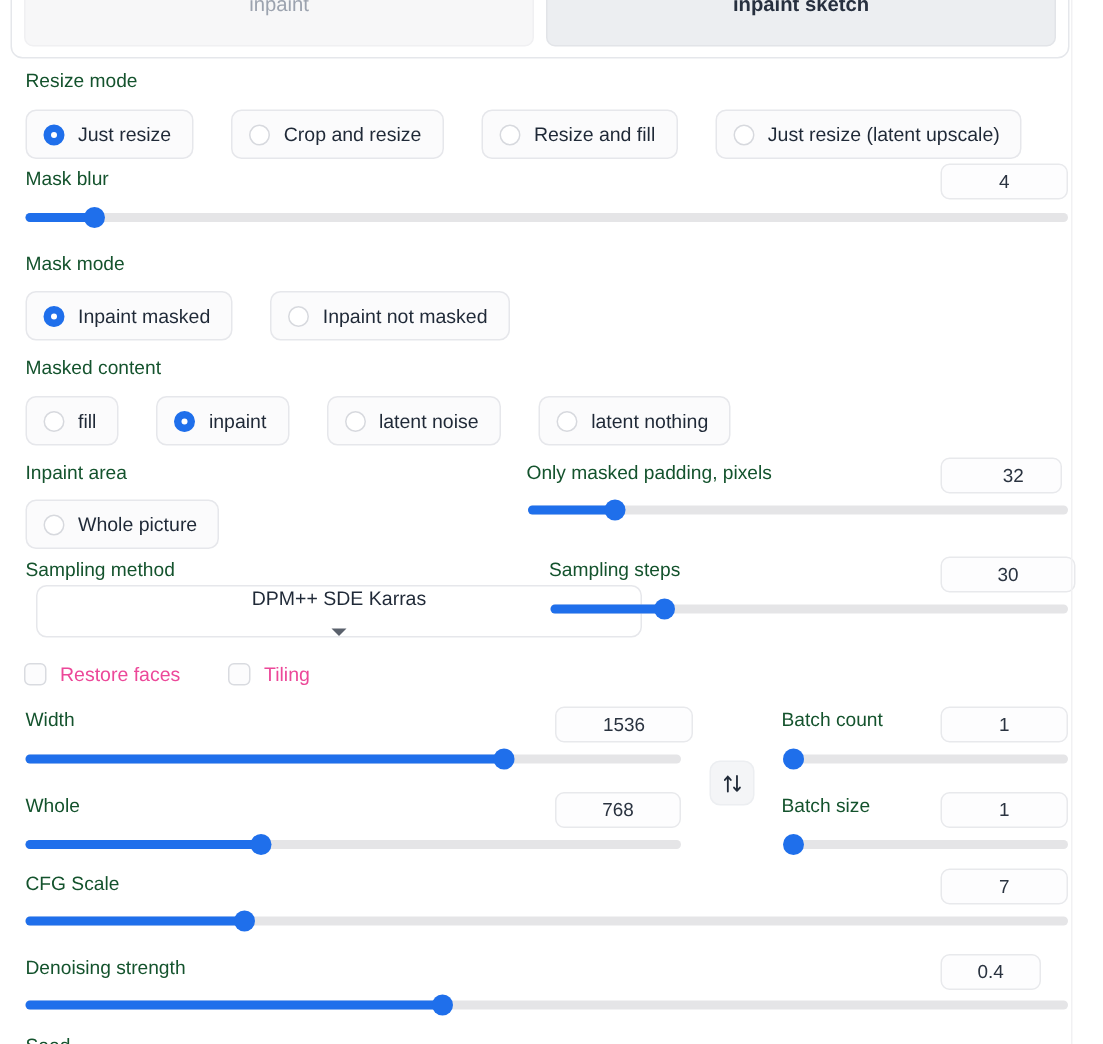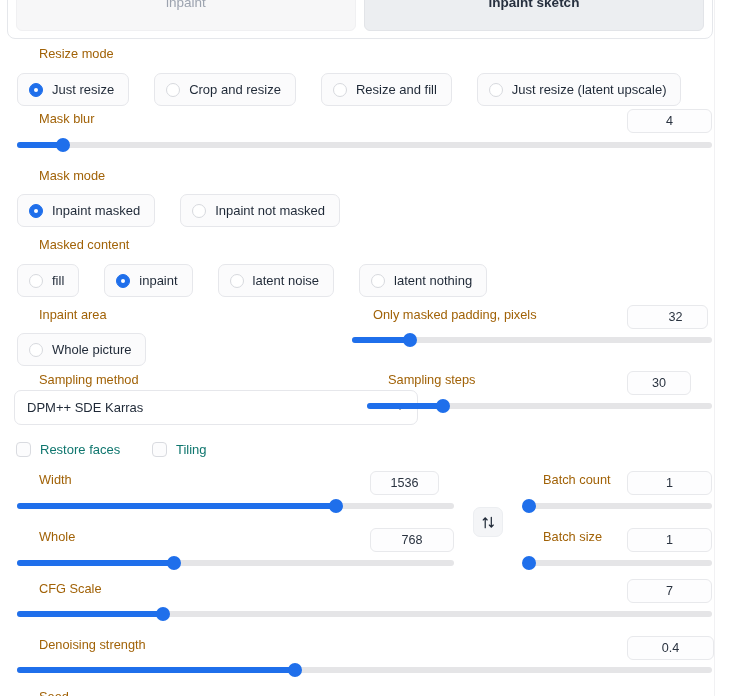--- a/index.html
+++ b/index.html
@@ -81,24 +81,23 @@
     background: #eceef1;
     border: 1px solid #e2e4e8;
     color: #27303f;
     font-weight: 700;
   }
 
   
   .lbl {
     position: absolute;
     font-size: 12.8px;
-    color: #a16207;
+    color: #14532d;
     line-height: 16px;
     white-space: nowrap;
-    margin-left: 22px;
   }
 
   
   .radio-row { position: absolute; display: flex; gap: 25px; }
   .radio-pill {
     display: inline-flex;
     align-items: center;
     height: 33px;
     padding: 0 14px 0 11px;
     border: 1px solid #e6e7eb;
@@ -138,21 +137,21 @@
     width: 15px; height: 15px;
     border: 1px solid #d9dbe0;
     border-radius: 4px;
     background: #fcfcfd;
     box-sizing: border-box;
     margin-right: 9px;
     flex: none;
   }
   .cbx-label {
     font-size: 13px;
-    color: #0f766e;
+    color: #ec4899;
     white-space: nowrap;
   }
 
   
   .slider {
     position: absolute;
     height: 14px;
   }
   .slider .track {
     position: absolute;
@@ -321,44 +320,44 @@
 
   <div class="lbl" style="left:351px; top:307px;">Only masked padding, pixels</div>
   <div class="numbox" style="left:627px; top:305px; width:81px;padding-left:16px;">32</div>
   <div class="slider" style="left:352px; top:333px; width:360px;">
     <div class="track"></div>
     <div class="fill" style="width:16%"></div>
     <div class="thumb" style="left:16%"></div>
   </div>
 
   <div class="lbl" style="left:17px; top:372px;">Sampling method</div>
-  <div class="dropdown" style="left:14px; top:390px; width:404px;">
+  <div class="dropdown" style="left:24px; top:390px; width:404px;flex-direction:column;">
     <span class="dd-val">DPM++ SDE Karras</span>
     <span class="dd-caret"></span>
   </div>
 
   <div class="lbl" style="left:366px; top:372px;text-align:right;">Sampling steps</div>
-  <div class="numbox" style="left:627px; top:371px; width:64px;text-align:center;">30</div>
+  <div class="numbox" style="left:627px; top:371px; width:90px;text-align:center;">30</div>
   <div class="slider" style="left:367px; top:399px; width:345px;">
     <div class="track"></div>
     <div class="fill" style="width:22%"></div>
     <div class="thumb" style="left:22%"></div>
   </div>
 
   <div class="cbx-row" style="left:16px; top:442px;">
     <span class="cbx-box"></span>
     <span class="cbx-label">Restore faces</span>
   </div>
   <div class="cbx-row" style="left:152px; top:442px;">
     <span class="cbx-box"></span>
     <span class="cbx-label">Tiling</span>
   </div>
 
   <div class="lbl" style="left:17px; top:472px;">Width</div>
-  <div class="numbox" style="left:370px; top:471px; width:69px;">1536</div>
+  <div class="numbox" style="left:370px; top:471px; width:92px;">1536</div>
   <div class="slider" style="left:17px; top:499px; width:437px;">
     <div class="track"></div>
     <div class="fill" style="width:73%"></div>
     <div class="thumb" style="left:73%"></div>
   </div>
 
   <div class="lbl" style="left:17px; top:529px;">Whole</div>
   <div class="numbox" style="left:370px; top:528px; width:84px;">768</div>
   <div class="slider" style="left:17px; top:556px; width:437px;">
     <div class="track"></div>
@@ -391,21 +390,21 @@
 
   <div class="lbl" style="left:17px; top:581px;">CFG Scale</div>
   <div class="numbox" style="left:627px; top:579px; width:85px;">7</div>
   <div class="slider" style="left:17px; top:607px; width:695px;">
     <div class="track"></div>
     <div class="fill" style="width:21%"></div>
     <div class="thumb" style="left:21%"></div>
   </div>
 
   <div class="lbl" style="left:17px; top:637px;">Denoising strength</div>
-  <div class="numbox" style="left:627px; top:636px; width:87px;">0.4</div>
+  <div class="numbox" style="left:627px; top:636px; width:67px;">0.4</div>
   <div class="slider" style="left:17px; top:663px; width:695px;">
     <div class="track"></div>
     <div class="fill" style="width:40%"></div>
     <div class="thumb" style="left:40%"></div>
   </div>
 
   <div class="lbl" style="left:17px; top:689px;">Seed</div>
 
   <div class="panel-edge"></div>
   <div class="panel-edge2"></div>

